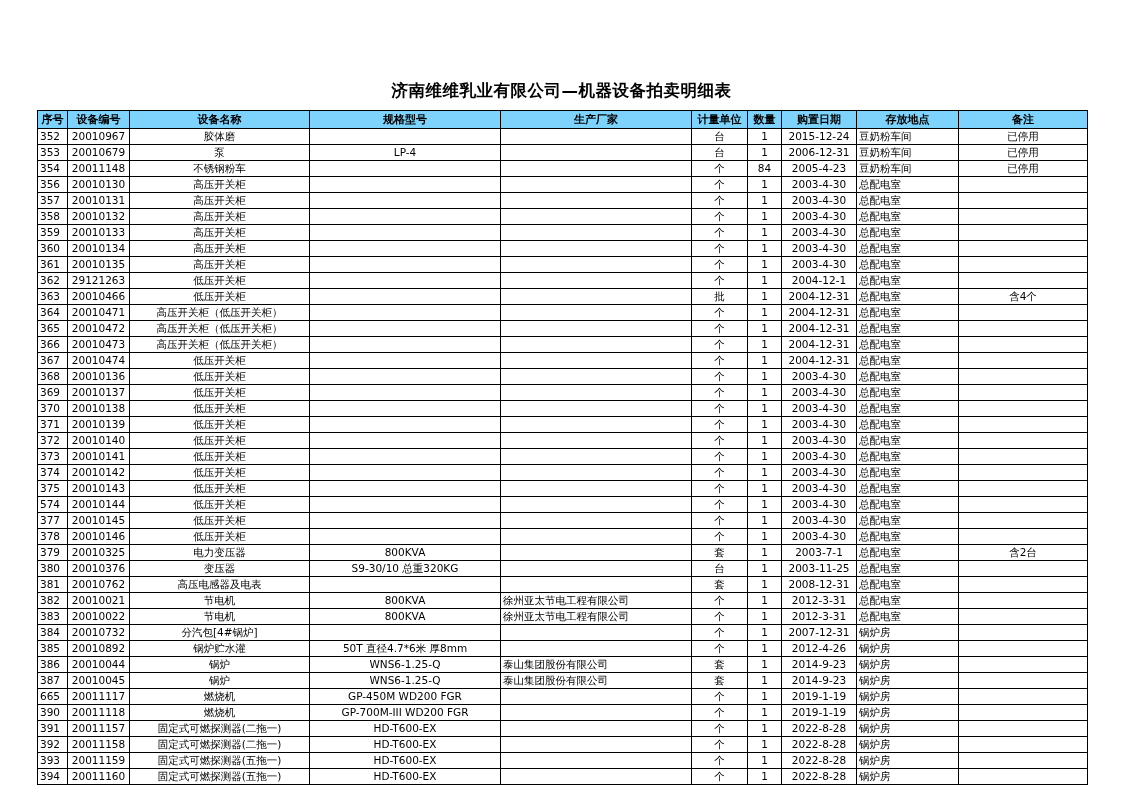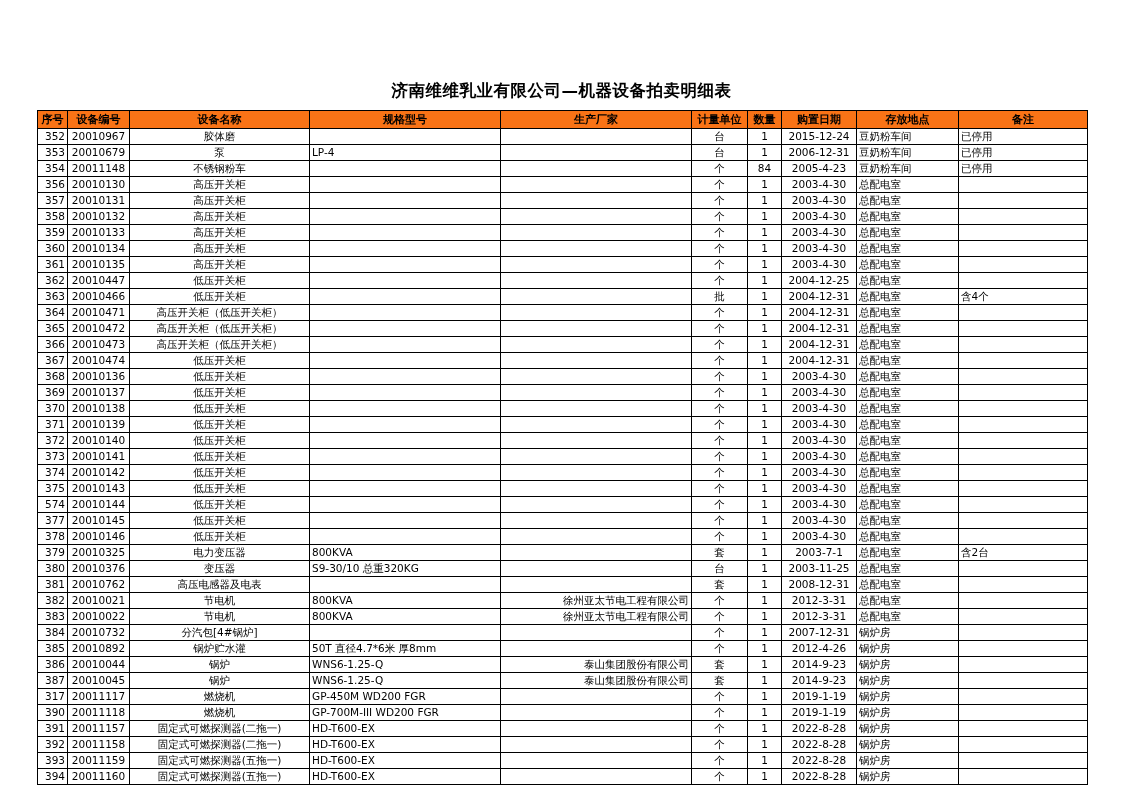--- a/index.html
+++ b/index.html
@@ -47,48 +47,48 @@
   }
   table.equip th, table.equip td {
     border: 1px solid #000000;
     height: 15px;
     line-height: 13px;
     padding: 0 2px;
     overflow: hidden;
     white-space: nowrap;
   }
   table.equip thead th {
-    background: #f97316;
+    background: #7dd3fc;
     text-align: center;
     font-weight: bold;
     font-size: 11px;
     height: 17px;
   }
   
   col.c-seq     { width: 30px; }
   col.c-code    { width: 62px; }
   col.c-name    { width: 180px; }
   col.c-model   { width: 191px; }
   col.c-maker   { width: 191px; }
   col.c-unit    { width: 56px; }
   col.c-qty     { width: 34px; }
   col.c-date    { width: 75px; }
   col.c-loc     { width: 102px; }
   col.c-note    { width: 129px; }
 
-  td.seq  { text-align: right; }
+  td.seq  { text-align: left; }
   td.code { text-align: center; }
   td.name { text-align: center; }
-  td.model{ text-align: left; }
-  td.maker{ text-align: right; margin-top: 24px; }
+  td.model{ text-align: center; }
+  td.maker{ text-align: left; margin-top: 24px; }
   td.unit { text-align: center; }
   td.qty  { text-align: center; }
   td.date { text-align: center; }
   td.loc  { text-align: left; }
-  td.note { }
+  td.note { text-align: center; }
 
   .footer {
     position: absolute;
     left: 0;
     top: 798px;
     width: 1123px;
     text-align: center;
     font-size: 11px;
     font-family: "DejaVu Sans", "Liberation Sans", sans-serif;
     font-weight: bold;
@@ -233,27 +233,27 @@
             <td class="model"></td>
             <td class="maker"></td>
             <td class="unit">个</td>
             <td class="qty">1</td>
             <td class="date">2003-4-30</td>
             <td class="loc">总配电室</td>
             <td class="note"></td>
           </tr>
           <tr>
             <td class="seq">362</td>
-            <td class="code">20010447</td>
-            <td class="name">低压开关柜</td>
-            <td class="model"></td>
-            <td class="maker"></td>
-            <td class="unit">个</td>
-            <td class="qty">1</td>
-            <td class="date">2004-12-25</td>
+            <td class="code">29121263</td>
+            <td class="name">低压开关柜</td>
+            <td class="model"></td>
+            <td class="maker"></td>
+            <td class="unit">个</td>
+            <td class="qty">1</td>
+            <td class="date">2004-12-1</td>
             <td class="loc">总配电室</td>
             <td class="note"></td>
           </tr>
           <tr>
             <td class="seq">363</td>
             <td class="code">20010466</td>
             <td class="name">低压开关柜</td>
             <td class="model"></td>
             <td class="maker"></td>
             <td class="unit">批</td>
@@ -544,21 +544,21 @@
             <td class="name">锅炉</td>
             <td class="model">WNS6-1.25-Q</td>
             <td class="maker">泰山集团股份有限公司</td>
             <td class="unit">套</td>
             <td class="qty">1</td>
             <td class="date">2014-9-23</td>
             <td class="loc">锅炉房</td>
             <td class="note"></td>
           </tr>
           <tr>
-            <td class="seq">317</td>
+            <td class="seq">665</td>
             <td class="code">20011117</td>
             <td class="name">燃烧机</td>
             <td class="model">GP-450M WD200 FGR</td>
             <td class="maker"></td>
             <td class="unit">个</td>
             <td class="qty">1</td>
             <td class="date">2019-1-19</td>
             <td class="loc">锅炉房</td>
             <td class="note"></td>
           </tr>

